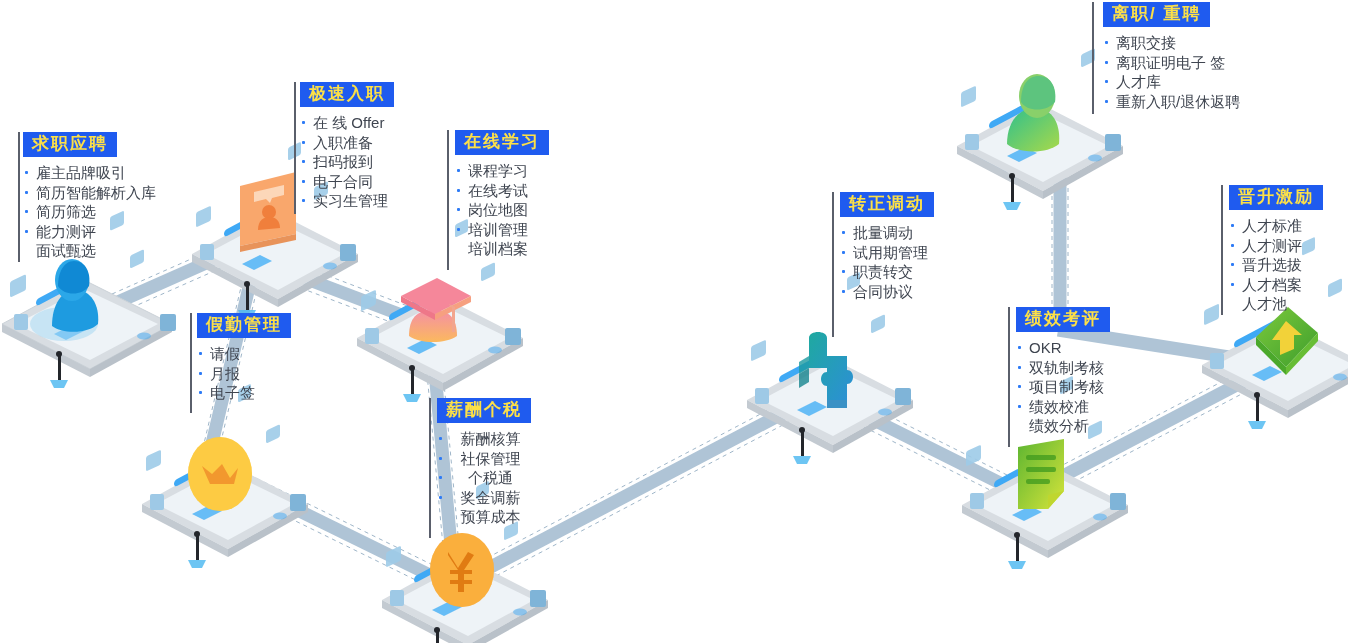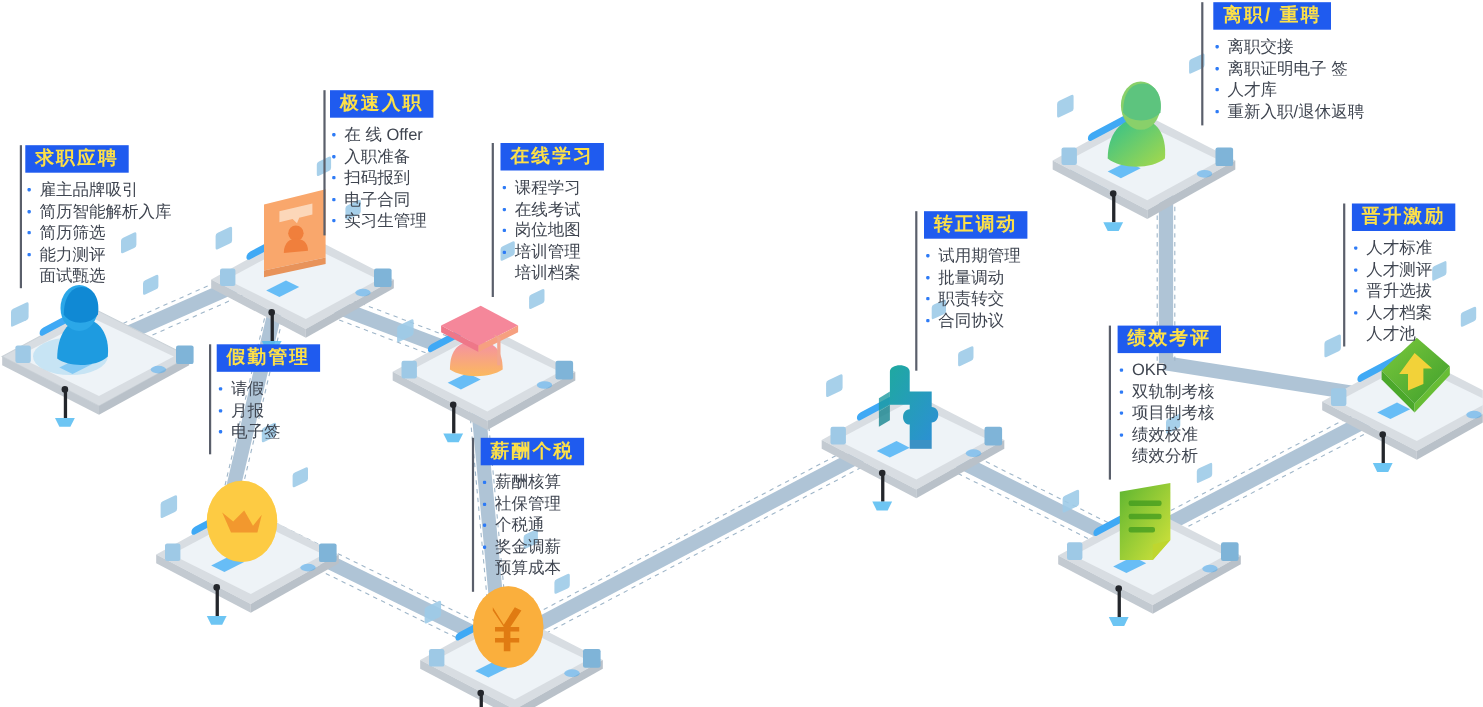--- a/index.html
+++ b/index.html
@@ -265,21 +265,21 @@
         <rect x="134" y="70" width="14" height="13" rx="2" transform="skewY(-25)"></rect>
       </g>
       <rect x="20" y="70" width="14" height="16" rx="2" fill="#9ec9e6"></rect>
       <rect x="160" y="70" width="16" height="17" rx="2" fill="#7fb4d8"></rect>
       <rect x="66" y="112" width="3" height="24" fill="#23262b"></rect>
       <circle cx="67" cy="110" r="3" fill="#23262b"></circle>
       <path d="M58,136 L76,136 L72,144 L62,144 Z" fill="#49B7F0" opacity="0.8"></path>
     </svg>
   </div>
 
-  <div class="card" style="left:437px;top:398px;">
+  <div class="card" style="left:437px;top:398px;text-align:center;">
     <div class="stem" style="left:-8px;top:0;height:140px;"></div>
     <span class="title">薪酬个税</span>
     <ul>
       <li>薪酬核算</li>
       <li>社保管理</li>
       <li>个税通</li>
       <li>奖金调薪</li>
       <li class="nodot">预算成本</li>
     </ul>
   </div>
@@ -315,22 +315,22 @@
       <rect x="66" y="112" width="3" height="24" fill="#23262b"></rect>
       <circle cx="67" cy="110" r="3" fill="#23262b"></circle>
       <path d="M58,136 L76,136 L72,144 L62,144 Z" fill="#49B7F0" opacity="0.8"></path>
     </svg>
   </div>
 
   <div class="card" style="left:840px;top:192px;">
     <div class="stem" style="left:-8px;top:0;height:145px;"></div>
     <span class="title">转正调动</span>
     <ul>
+      <li>批量调动</li>
       <li>试用期管理</li>
-      <li>批量调动</li>
       <li>职责转交</li>
       <li>合同协议</li>
     </ul>
   </div>
 
   <div class="node" style="left:950px;top:425px;">
     <svg width="210" height="150" viewBox="0 0 210 150">
       <path d="M12,80 L92,36 L178,80 L98,125 Z" fill="#d8dde2"></path>
       <path d="M12,80 L12,88 L98,133 L98,125 Z" fill="#c3cad1"></path>
       <path d="M98,125 L178,80 L178,88 L98,133 Z" fill="#b9c1c9"></path>
@@ -359,21 +359,21 @@
         <rect x="138" y="66" width="14" height="13" rx="2" transform="skewY(-25)"></rect>
       </g>
       <rect x="20" y="68" width="14" height="16" rx="2" fill="#9ec9e6"></rect>
       <rect x="160" y="68" width="16" height="17" rx="2" fill="#7fb4d8"></rect>
       <rect x="66" y="112" width="3" height="24" fill="#23262b"></rect>
       <circle cx="67" cy="110" r="3" fill="#23262b"></circle>
       <path d="M58,136 L76,136 L72,144 L62,144 Z" fill="#49B7F0" opacity="0.8"></path>
     </svg>
   </div>
 
-  <div class="card" style="left:1016px;top:296px;">
+  <div class="card" style="left:1016px;top:307px;">
     <div class="stem" style="left:-8px;top:0;height:140px;"></div>
     <span class="title">绩效考评</span>
     <ul>
       <li>OKR</li>
       <li>双轨制考核</li>
       <li>项目制考核</li>
       <li>绩效校准</li>
       <li class="nodot">绩效分析</li>
     </ul>
   </div>

